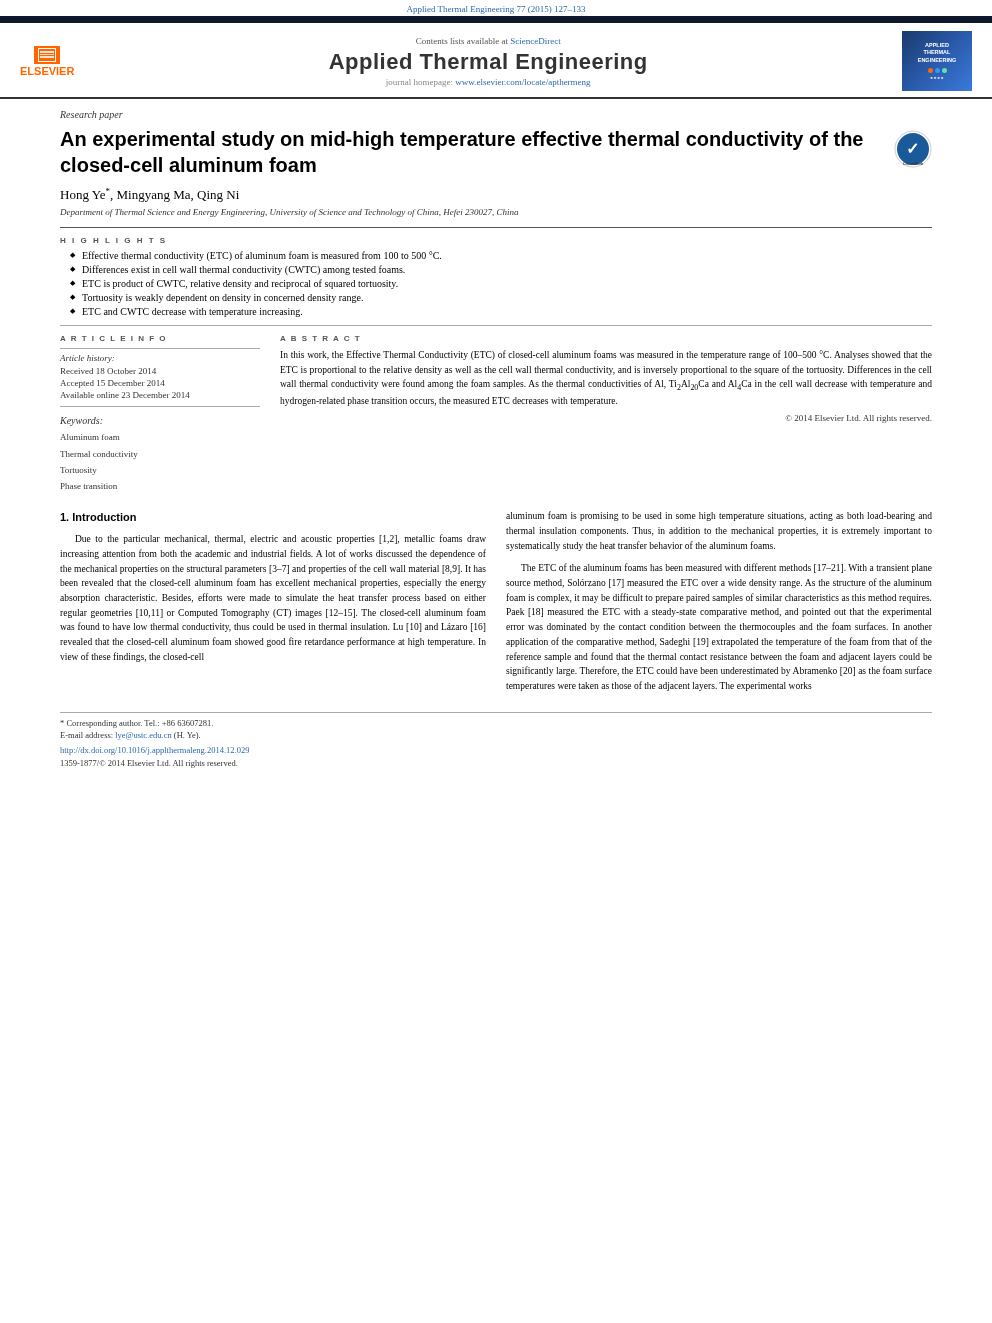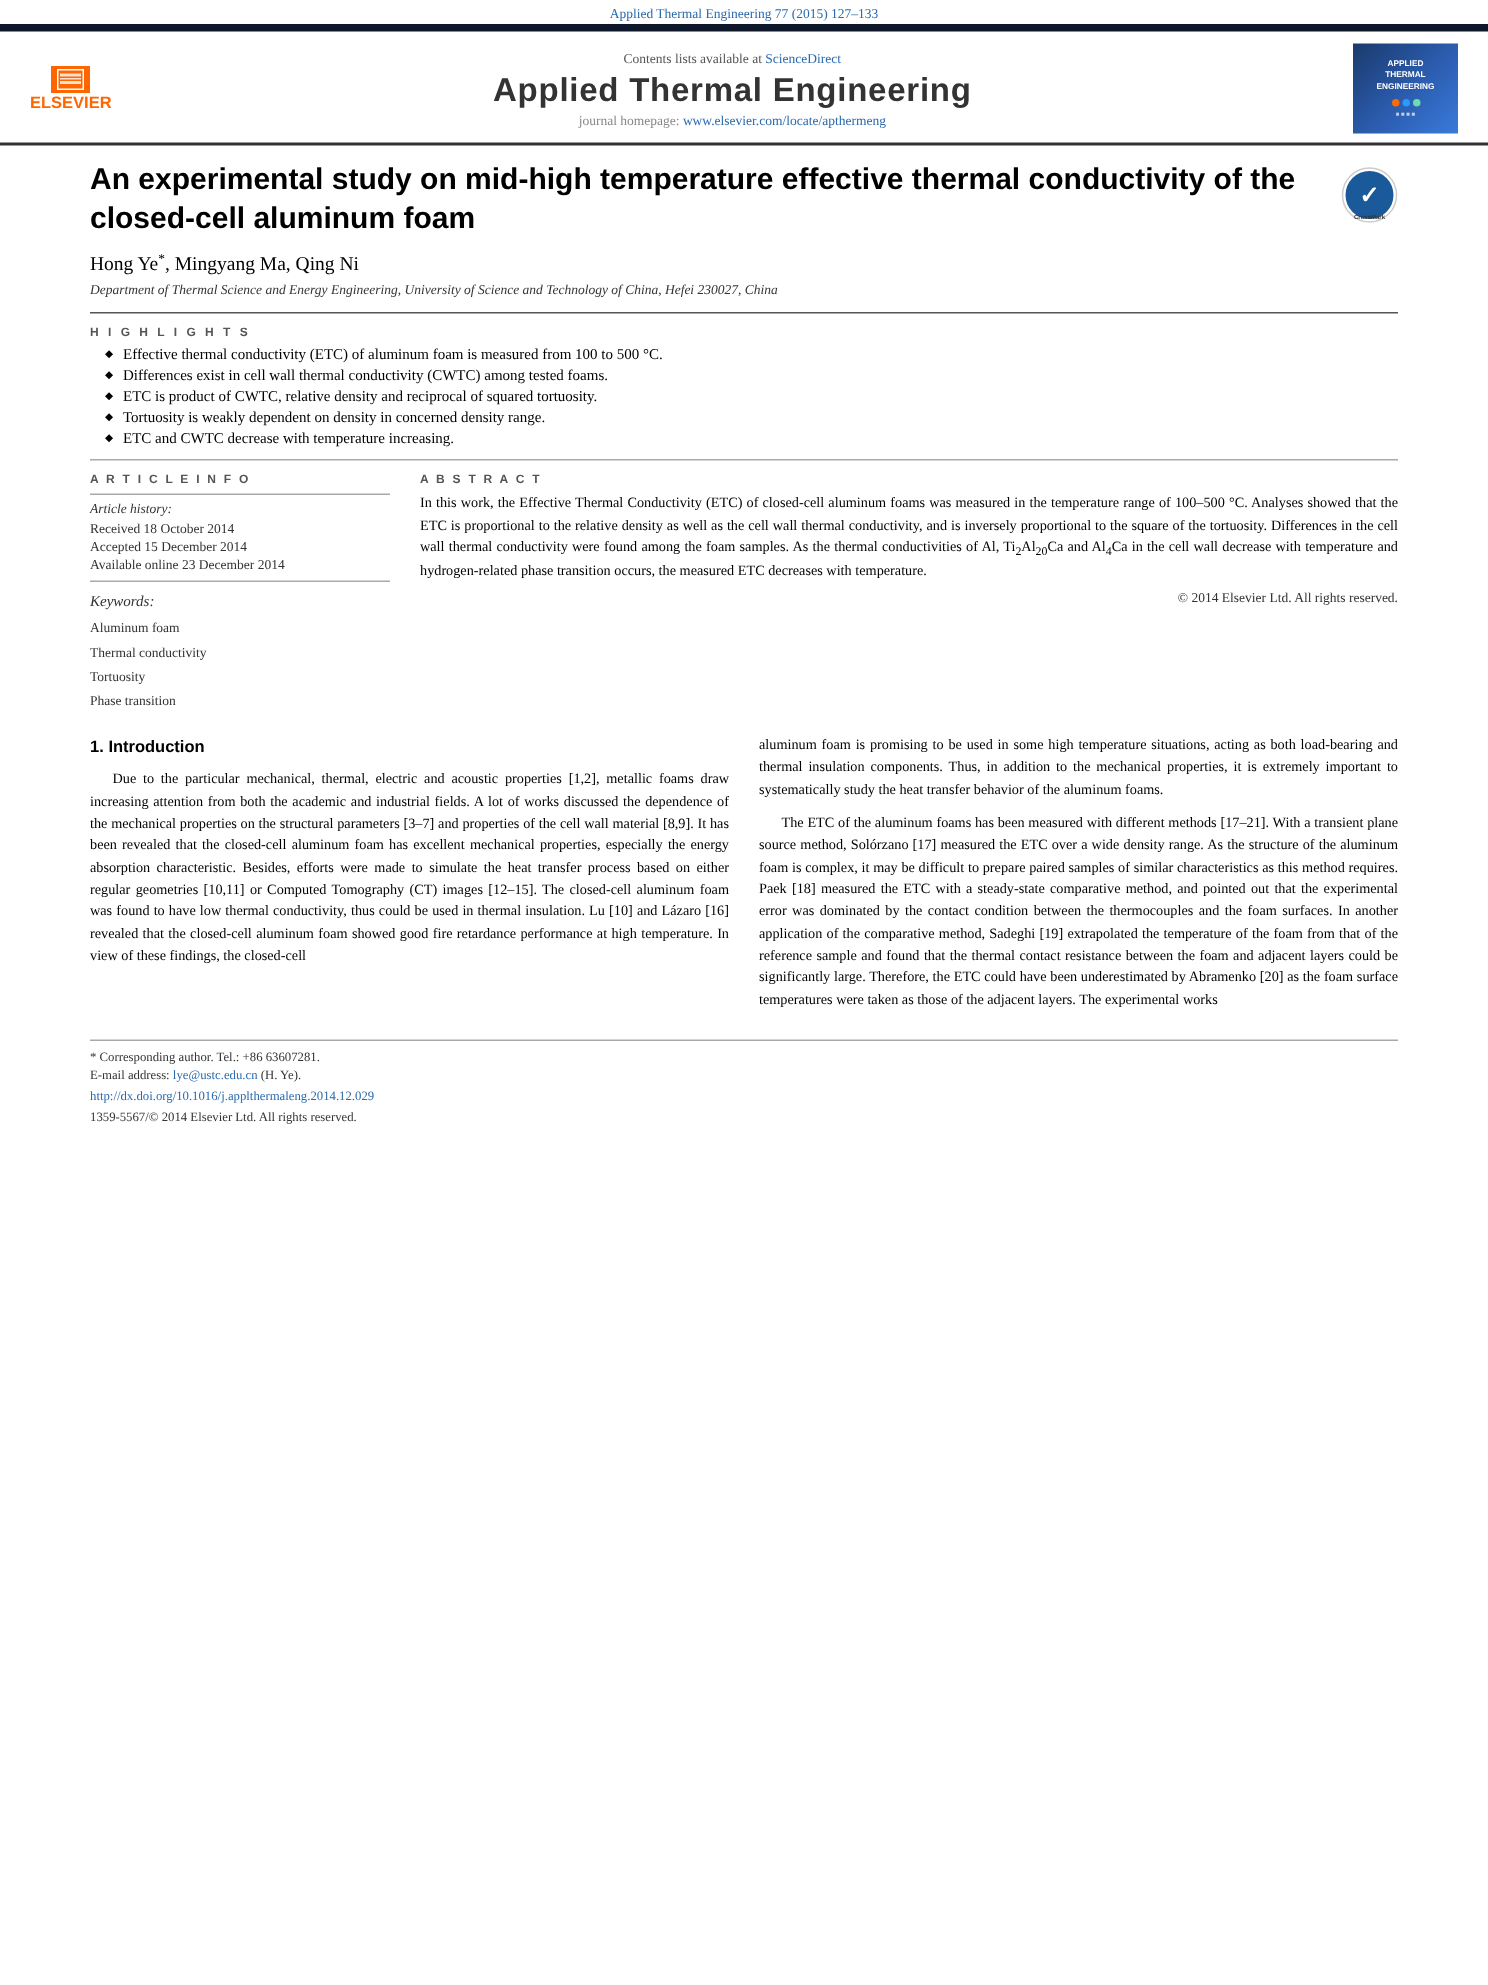--- a/index.html
+++ b/index.html
@@ -11,21 +11,21 @@
       width: 992px;
       min-height: 1323px;
     }
 
     
     .top-bar {
       text-align: center;
       padding: 4px 0 2px 0;
       font-size: 9px;
       color: #2a6aad;
-      border-bottom: 5px solid #0f172a;
+      border-bottom: 7px solid #0f172a;
     }
 
     
     .journal-header {
       display: flex;
       align-items: center;
       justify-content: space-between;
       padding: 8px 20px 6px 20px;
       border-bottom: 2px solid #333;
     }
@@ -370,20 +370,21 @@
       <div class="journal-thumb-dot"></div>
       <div class="journal-thumb-dot" style="background:#2a9aff;"></div>
       <div class="journal-thumb-dot" style="background:#6adfaa;"></div>
     </div>
     <div style="font-size:4px;margin-top:2px;opacity:0.7;">■ ■ ■ ■</div>
   </div>
 </div>
 
 <div class="main-content">
 
+  <div class="research-paper-tag">Research paper</div>
 
   <div class="article-title">
     <div class="article-title-text">An experimental study on mid-high temperature effective thermal conductivity of the closed-cell aluminum foam</div>
 
     <svg class="crossmark-icon" viewBox="0 0 38 38" xmlns="http://www.w3.org/2000/svg">
       <circle cx="19" cy="19" r="18" fill="#fff" stroke="#ccc" stroke-width="1"></circle>
       <circle cx="19" cy="19" r="16" fill="#1a5a9a"></circle>
       <text x="19" y="24" text-anchor="middle" fill="white" font-size="16" font-weight="bold" font-family="Arial">✓</text>
       <text x="19" y="35" text-anchor="middle" fill="#333" font-size="4" font-family="Arial">CrossMark</text>
     </svg>
@@ -464,14 +465,14 @@
 <div class="footer">
   <div class="footer-note">
     * Corresponding author. Tel.: +86 63607281.
   </div>
   <div class="footer-note">
     E-mail address: <a href="#" class="footer-link">lye@ustc.edu.cn</a> (H. Ye).
   </div>
   <div style="margin-top:4px;">
     <a href="#" class="footer-link">http://dx.doi.org/10.1016/j.applthermaleng.2014.12.029</a>
   </div>
-  <div class="footer-issn">1359-5567/© 2014 Elsevier Ltd. All rights reserved.</div>
+  <div class="footer-issn">1359-1877/© 2014 Elsevier Ltd. All rights reserved.</div>
 </div>
 
 </body></html>

